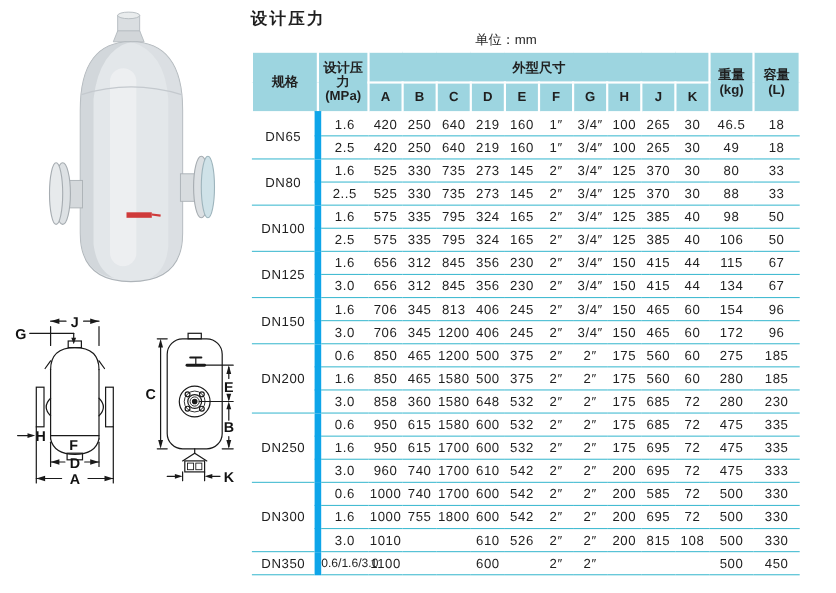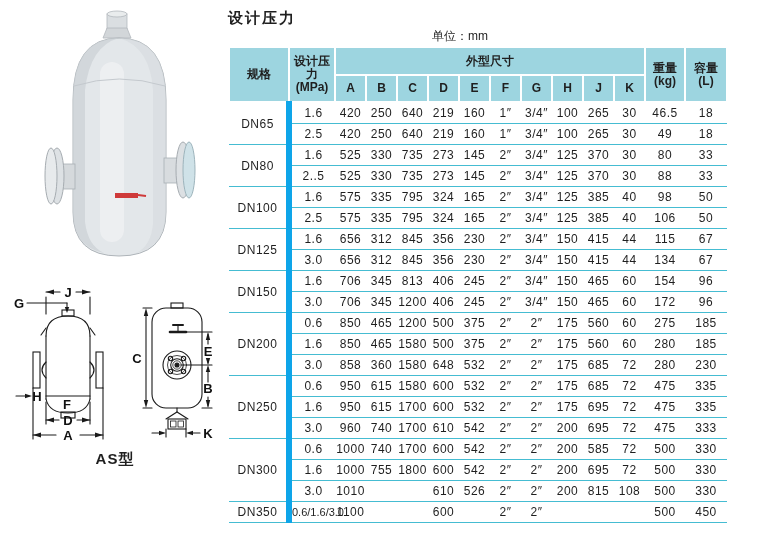--- a/index.html
+++ b/index.html
@@ -177,21 +177,20 @@
         <text x="68" y="155">D</text>
         <text x="68" y="170">A</text>
         <text x="137" y="93">C</text>
         <text x="208" y="86">E</text>
         <text x="208" y="123">B</text>
         <text x="208" y="168">K</text>
       </g>
     </svg>
   </div>
 
-  <div class="caption">AS型</div>
 </div>
 
 <div class="right-col">
   <div class="table-title">设计压力</div>
   <div class="unit-note">单位：mm</div>
 
   <table class="spec">
     <colgroup>
       <col class="c-spec">
         <col class="c-press">

